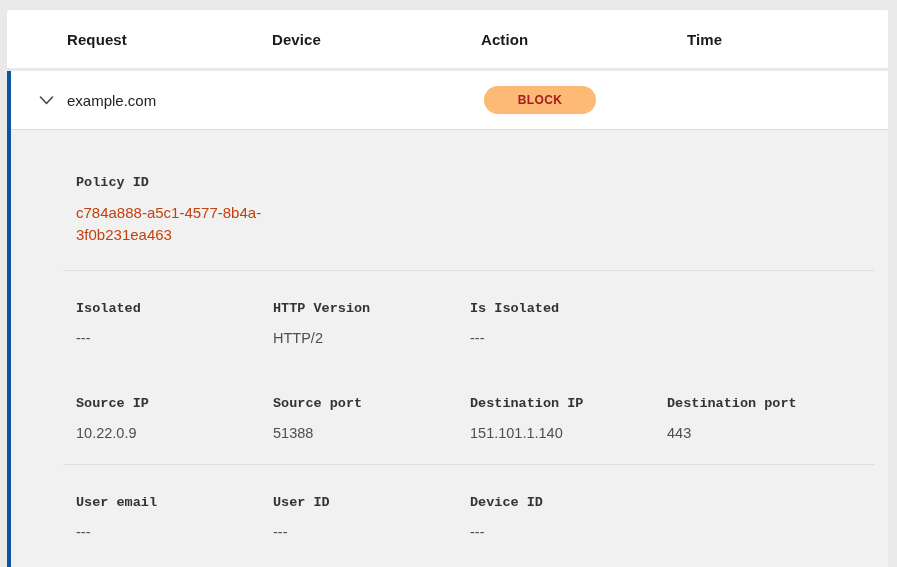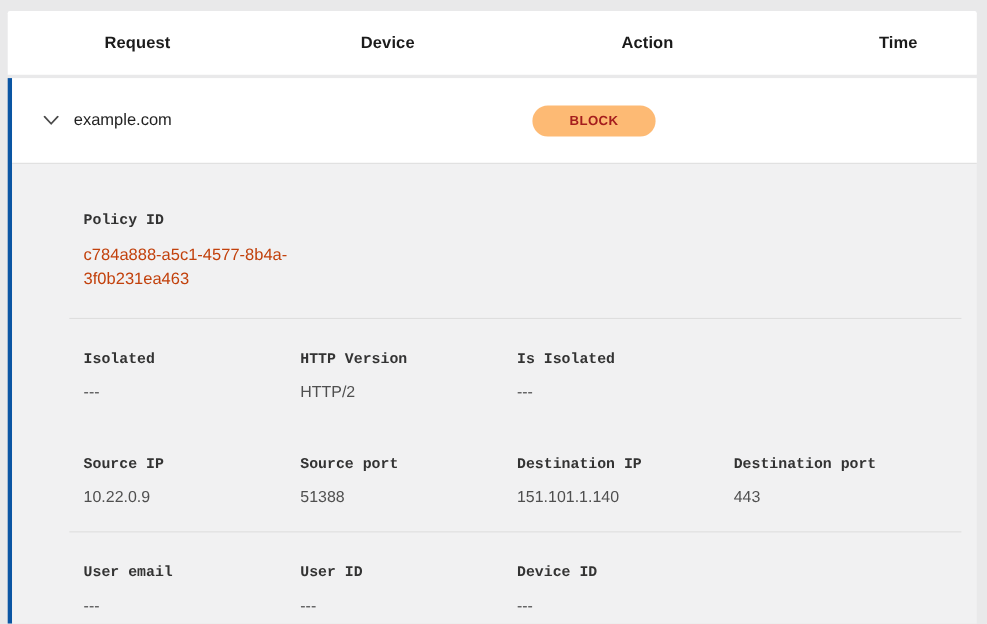--- a/index.html
+++ b/index.html
@@ -14,41 +14,40 @@
   .card { width: 881px; height: 100%; display: flex; flex-direction: column; }
 
   
   .thead {
     background: #ffffff;
     height: 58px;
     display: grid;
     grid-template-columns: 60px 205px 209px 206px 1fr;
     align-items: center;
     border-radius: 2px 2px 0 0;
-    gap: 28px;
   }
   .thead .col {
     font-size: 15px; font-weight: bold; color: #1b1b1b;
     letter-spacing: 0.1px;
   }
 
   .gap { height: 3px; }
 
   
   .expanded {
     border-left: 4px solid #0a55a3;
     flex: 1;
     display: flex; flex-direction: column;
     min-height: 0;
   }
 
   
   .trow {
     background: #ffffff;
-    height: 78px;
+    height: 59px;
     display: grid;
     grid-template-columns: 56px 205px 209px 206px 1fr;
     align-items: center;
     border-bottom: 1px solid #dcdcdc;
     cursor: pointer;
   }
   .chevron-cell { display: flex; justify-content: center; padding-left: 14px; }
   .request-text { font-size: 15px; color: #222; }
   .badge {
     display: inline-flex; align-items: center; justify-content: center;

